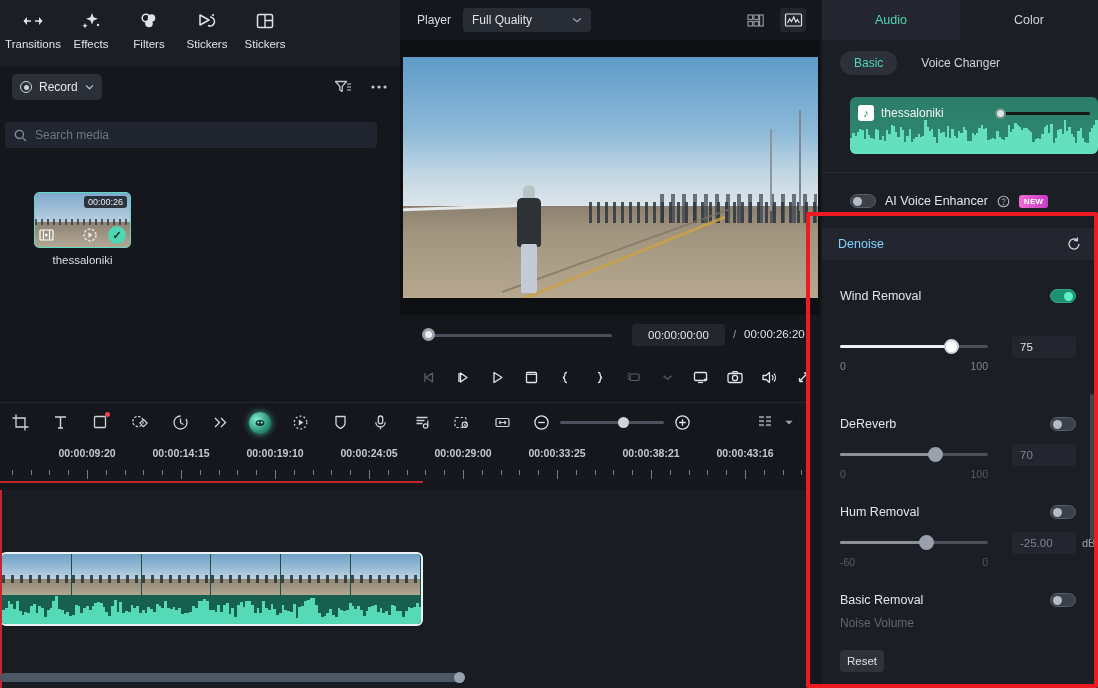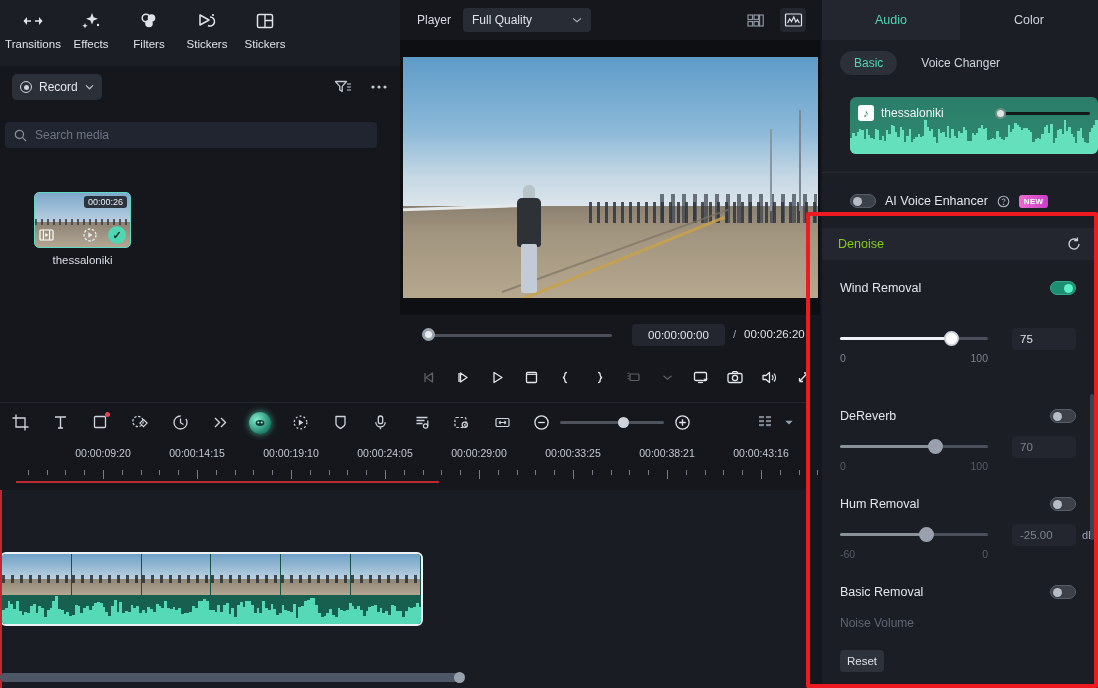--- a/index.html
+++ b/index.html
@@ -156,21 +156,21 @@
     background: radial-gradient(circle at 35% 35%, #7ff0cf, #1f7f6b 70%);
     box-shadow: 0 0 7px rgba(79,214,179,.75);
     display:flex;align-items:center;justify-content:center;
   }
   .zoom-wrap { margin-left: 10px; display:flex; align-items:center; gap:9px; }
   .zoom-track { position:relative; width:104px; height:3px; background:#4d525c; border-radius:2px; }
   .zoom-knob { position:absolute; left:58px; top:-4px; width:11px; height:11px; border-radius:50%; background:#cfd4dc; }
   .tl-right { margin-left:auto; display:flex; align-items:center; gap:6px; padding-right:14px; }
 
   
-  .ruler { position:absolute; left:16px; top:442px; width:808px; height:48px; background:#15171c; }
+  .ruler { position:absolute; left:0; top:442px; width:808px; height:48px; background:#15171c;font-weight:bold; }
   .ruler .labels { position:absolute; left:0; top:5px; width:100%; height:16px; }
   .ruler .lab { position:absolute; font-size:10.5px; color:#c3c8d1; transform: translateX(-50%); white-space:nowrap;}
   .ticks { position:absolute; left:0; top:28px; width:100%; height:10px; }
   .tick { position:absolute; top:0; width:1px; background:#757c88; }
   .tick.maj { height:9px; }
   .tick.min { height:5px; }
   .redline { position:absolute; left:0; top:39px; height:2px; background:#c0282f; }
 
   
   .tl-body { position:absolute; left:0; top:490px; width:808px; height:198px; background:#191c22; }
@@ -236,25 +236,25 @@
   
   .redbox {
     position:absolute; left:806px; top:212px; width:292px; height:476px;
     border:4px solid #ef1a21; border-radius:2px; pointer-events:none; z-index:40;
   }
 
   .denoise-head {
     position:absolute; left:822px; top:228px; width:276px; height:32px; background:#23262e;
     display:flex; align-items:center; padding:0 16px;
   }
-  .denoise-head .t { font-size:12.5px; color:#84cc16; }
+  .denoise-head .t { font-size:12.5px; color:#7dd3fc; }
   .denoise-head .r { margin-left:auto; cursor:pointer; }
 
   .dn-body { position:absolute; left:822px; top:260px; width:276px; height:368px; background:#1b1e25; }
-  .sec { position:absolute; left:18px; width:236px; }
+  .sec { position:absolute; left:18px; width:236px;margin-top:8px; }
   .sec .hdr { display:flex; align-items:center; height:20px; }
   .sec .hdr .lbl { font-size:12.5px; color:#e2e5ea; }
   .sec .hdr .ctrls { margin-left:auto; display:flex; align-items:center; gap:11px; }
 
   .srow { position:relative; margin-top:12px; height:18px; }
   .strack { position:absolute; left:0; top:7px; width:148px; height:3px; background:#4a4f59; border-radius:2px; }
   .sfill { position:absolute; left:0; top:7px; height:3px; background:#eef1f5; border-radius:2px; }
   .sfill.dim { background:#8b9199; }
   .sknob { position:absolute; top:1px; width:15px; height:15px; border-radius:50%; background:#fff;
      border:2px solid #cfd4dc; box-sizing:border-box; cursor:pointer;}

